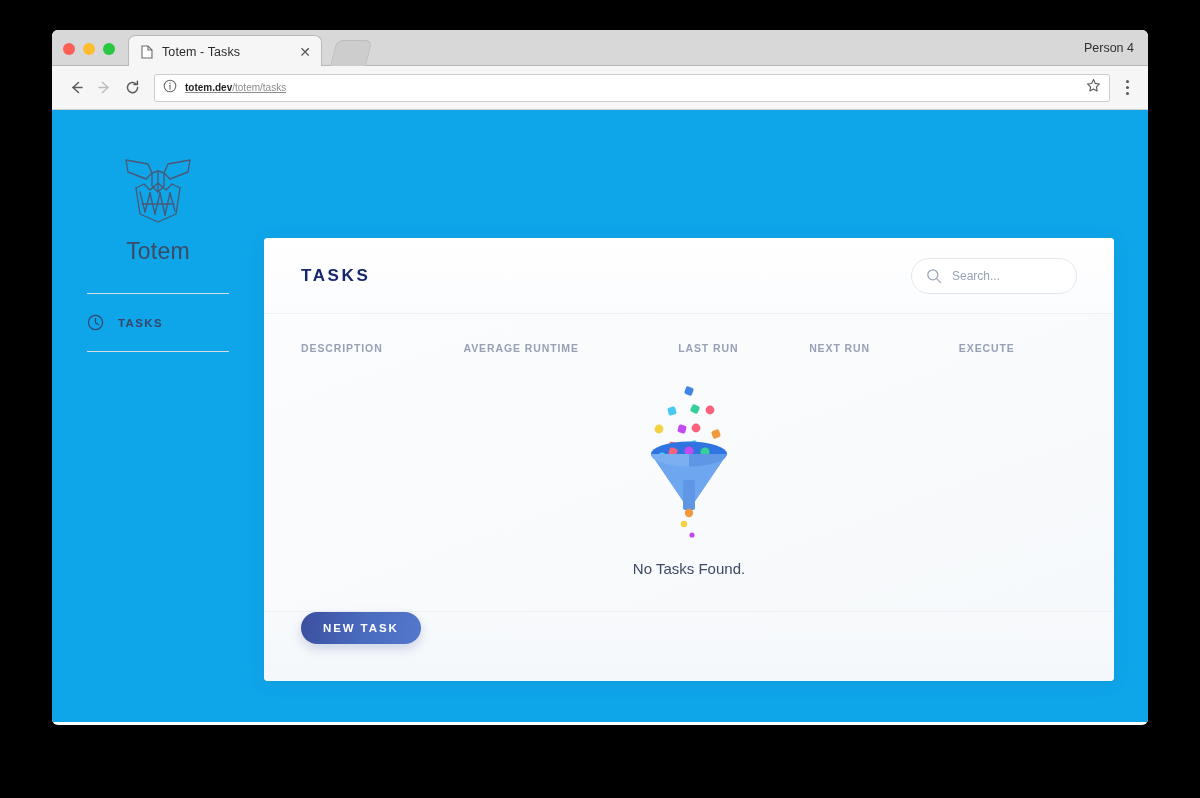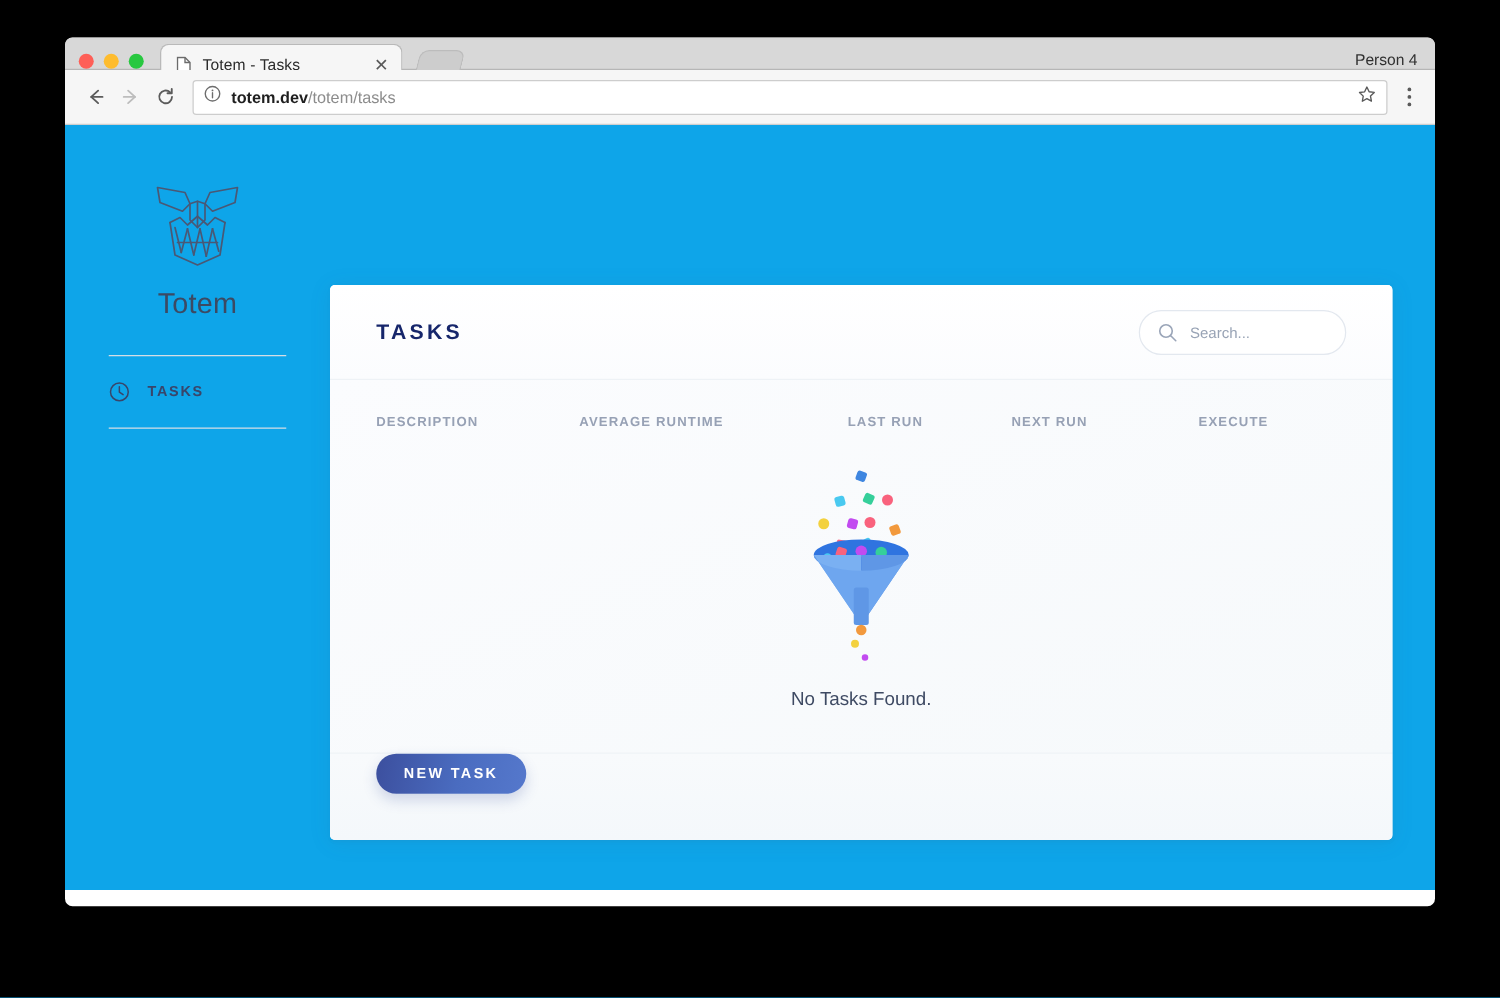--- a/index.html
+++ b/index.html
@@ -21,21 +21,21 @@
     height: 695px;
     background: #ffffff;
     border-radius: 6px 6px 6px 6px;
     overflow: hidden;
     box-shadow: 0 8px 34px rgba(0,0,0,0.35);
   }
 
   
   .tabstrip {
     position: relative;
-    height: 26px;
+    height: 36px;
     background: #d8d8d8;
     border-bottom: 1px solid #b6b6b6;
     padding-left: 10px;
   }
   .traffic-lights {
     position: absolute;
     left: 11px;
     top: 13px;
     display: flex;
     gap: 8px;
@@ -126,24 +126,25 @@
     background: #ffffff;
     border: 1px solid #cdcdcd;
     border-radius: 3px;
     display: flex;
     align-items: center;
     padding: 0 8px;
   }
   .info-icon { flex: 0 0 auto; margin-right: 8px; color: #6d6d6d; }
   .url {
     flex: 1 1 auto;
-    font-size: 13px;
+    font-size: 10px;
     color: #8c8c8c;
     white-space: nowrap;
     overflow: hidden;
+    text-decoration: underline;
   }
   .url .host { color: #1f1f1f; font-weight: bold; }
   .star-icon { flex: 0 0 auto; color: #5a5a5a; }
   .menu-dots {
     width: 22px; height: 28px;
     display: flex; flex-direction: column; align-items: center; justify-content: center;
     gap: 3px;
     flex: 0 0 auto;
   }
   .menu-dots i { width: 3px; height: 3px; border-radius: 50%; background: #5a5a5a; display: block; }

